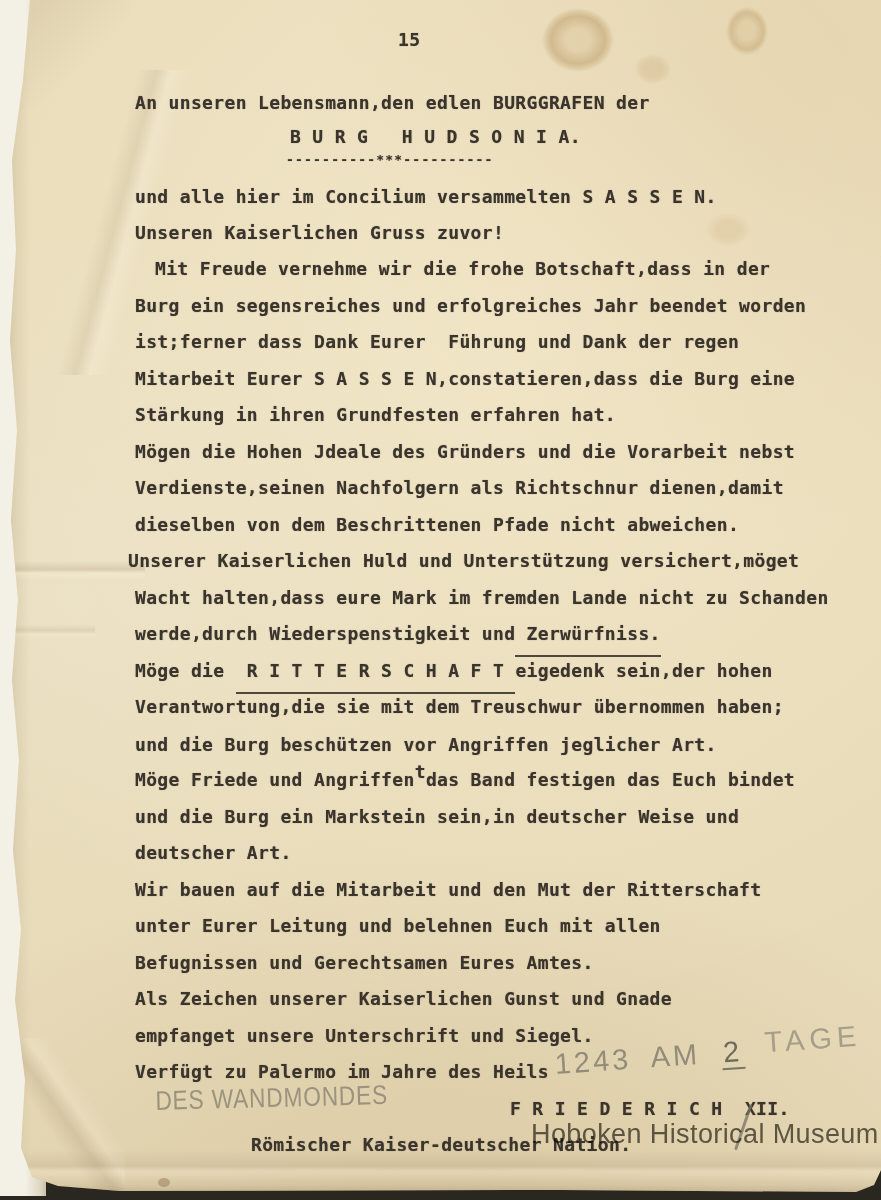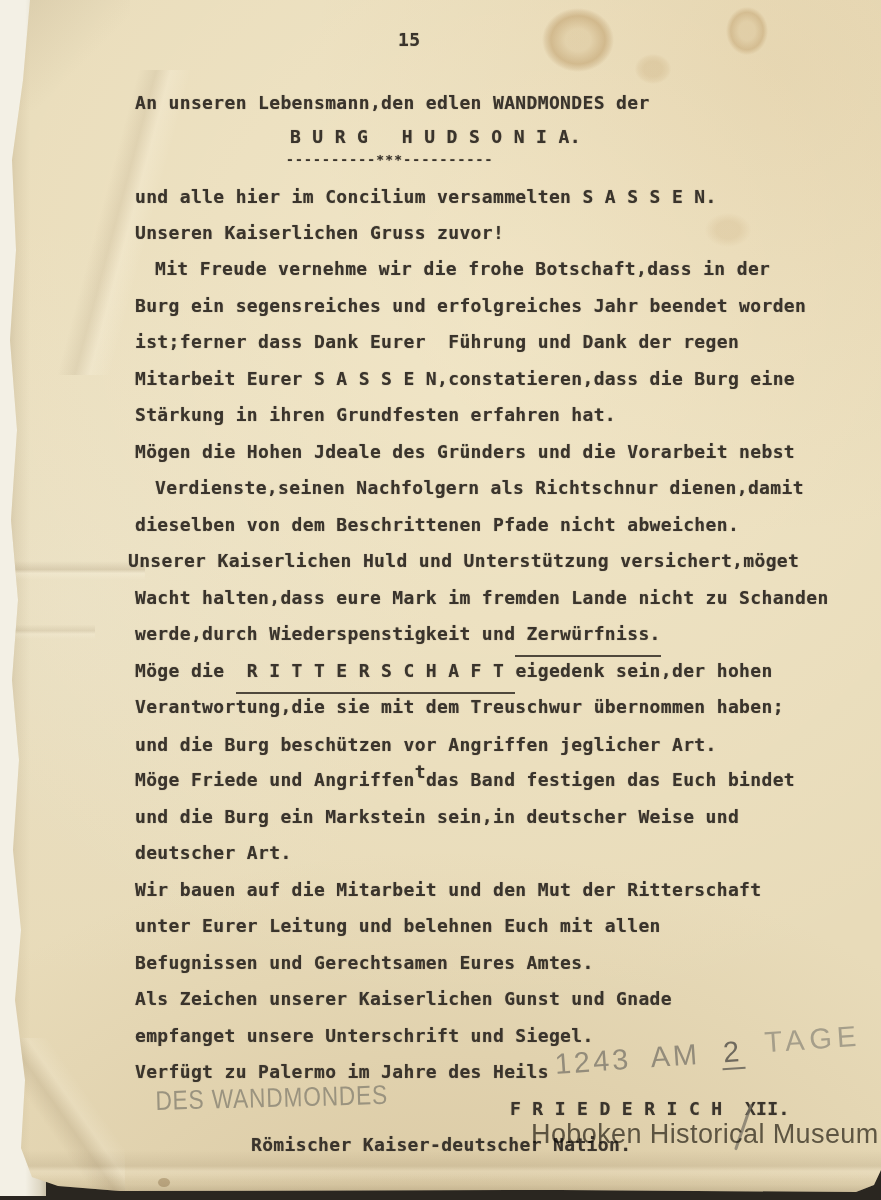--- a/index.html
+++ b/index.html
@@ -82,32 +82,32 @@
     <div class="stain s1"></div>
     <div class="stain s2"></div>
     <div class="stain s3"></div>
     <div class="stain s4"></div>
     <div class="stain s5"></div>
   </div>
 
   <div class="typed" style="left:398px;top:30px;">15</div>
 
   <div>
-      <div class="typed" style="top: 93px; left: 135px;"><span>An unseren Lebensmann,den edlen WANDMONDES der</span></div>
+      <div class="typed" style="top: 93px; left: 135px;"><span>An unseren Lebensmann,den edlen BURGGRAFEN der</span></div>
       <div class="typed" style="top: 127px; left: 290px;"><span>B U R G   H U D S O N I A.</span></div>
       <div class="typed rule" style="top: 150px; left: 286px;"><span>----------***----------</span></div>
       <div class="typed" style="top: 187px; left: 135px;"><span>und alle hier im Concilium versammelten S A S S E N.</span></div>
       <div class="typed" style="top: 223px; left: 135px;"><span>Unseren Kaiserlichen Gruss zuvor!</span></div>
       <div class="typed" style="top: 259px; left: 135px; margin-left: 20px;"><span>Mit Freude vernehme wir die frohe Botschaft,dass in der</span></div>
       <div class="typed" style="top: 296px; left: 135px;"><span>Burg ein segensreiches und erfolgreiches Jahr beendet worden</span></div>
       <div class="typed" style="top: 332px; left: 135px;"><span>ist;ferner dass Dank Eurer  Führung und Dank der regen</span></div>
       <div class="typed" style="top: 369px; left: 135px;"><span>Mitarbeit Eurer S A S S E N,constatieren,dass die Burg eine</span></div>
       <div class="typed" style="top: 405px; left: 135px;"><span>Stärkung in ihren Grundfesten erfahren hat.</span></div>
       <div class="typed" style="top: 442px; left: 135px;"><span>Mögen die Hohen Jdeale des Gründers und die Vorarbeit nebst</span></div>
-      <div class="typed" style="top: 478px; left: 135px; margin-left: 20px;"><span>Verdienste,seinen Nachfolgern als Richtschnur dienen,damit</span></div>
+      <div class="typed" style="top: 478px; left: 135px;"><span>Verdienste,seinen Nachfolgern als Richtschnur dienen,damit</span></div>
       <div class="typed" style="top: 515px; left: 135px;"><span>dieselben von dem Beschrittenen Pfade nicht abweichen.</span></div>
       <div class="typed" style="top: 551px; left: 128px;"><span>Unserer Kaiserlichen Huld und Unterstützung versichert,möget</span></div>
       <div class="typed" style="top: 588px; left: 135px;"><span>Wacht halten,dass eure Mark im fremden Lande nicht zu Schanden</span></div>
       <div class="typed" style="top: 624px; left: 135px;"><span>werde,durch Wiederspenstigkeit und</span><span class="u"> Zerwürfniss.</span></div>
       <div class="typed" style="top: 661px; left: 135px;"><span>Möge die </span><span class="u"> R I T T E R S C H A F T </span><span>eigedenk sein,der hohen</span></div>
       <div class="typed" style="top: 697px; left: 135px;"><span>Verantwortung,die sie mit dem Treuschwur übernommen haben;</span></div>
       <div class="typed" style="top: 699px; left: 135px; margin-top: 36px;"><span>und die Burg beschützen vor Angriffen jeglicher Art.</span></div>
       <div class="typed" style="top: 770px; left: 135px;"><span>Möge Friede und Angriffen</span><span class="sup">t</span><span>das Band festigen das Euch bindet</span></div>
       <div class="typed" style="top: 807px; left: 135px;"><span>und die Burg ein Markstein sein,in deutscher Weise und</span></div>
       <div class="typed" style="top: 843px; left: 135px;"><span>deutscher Art.</span></div>

